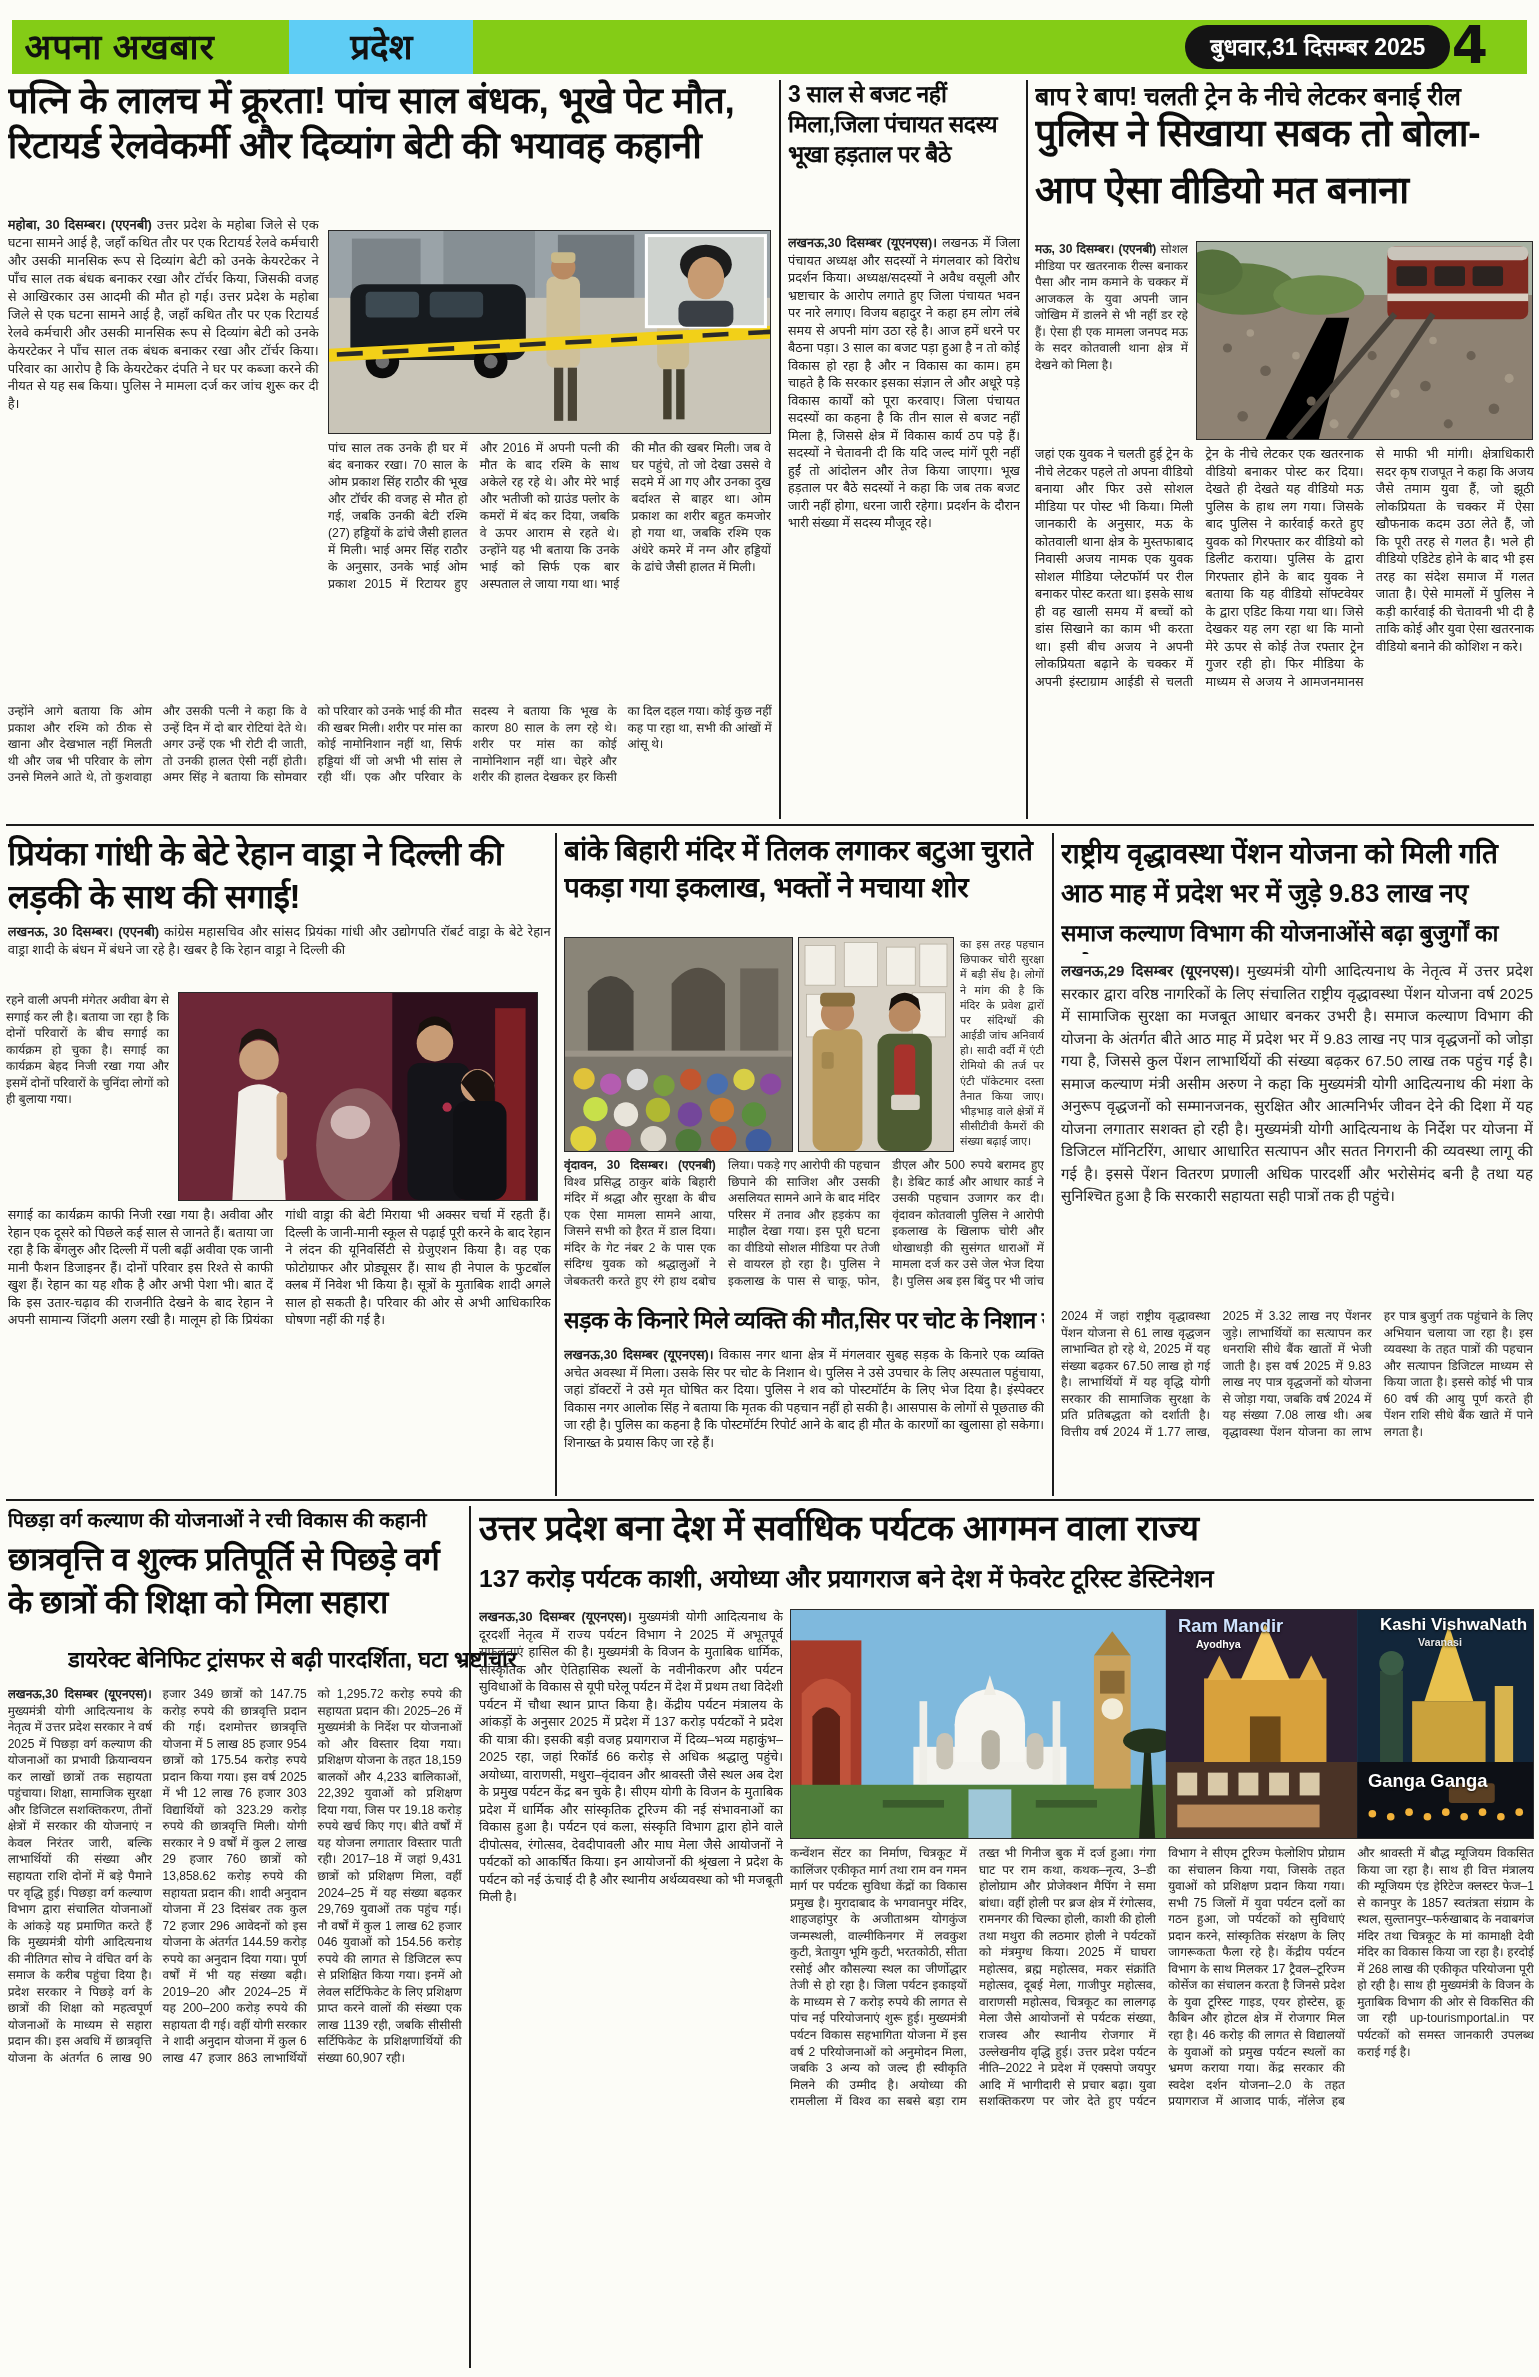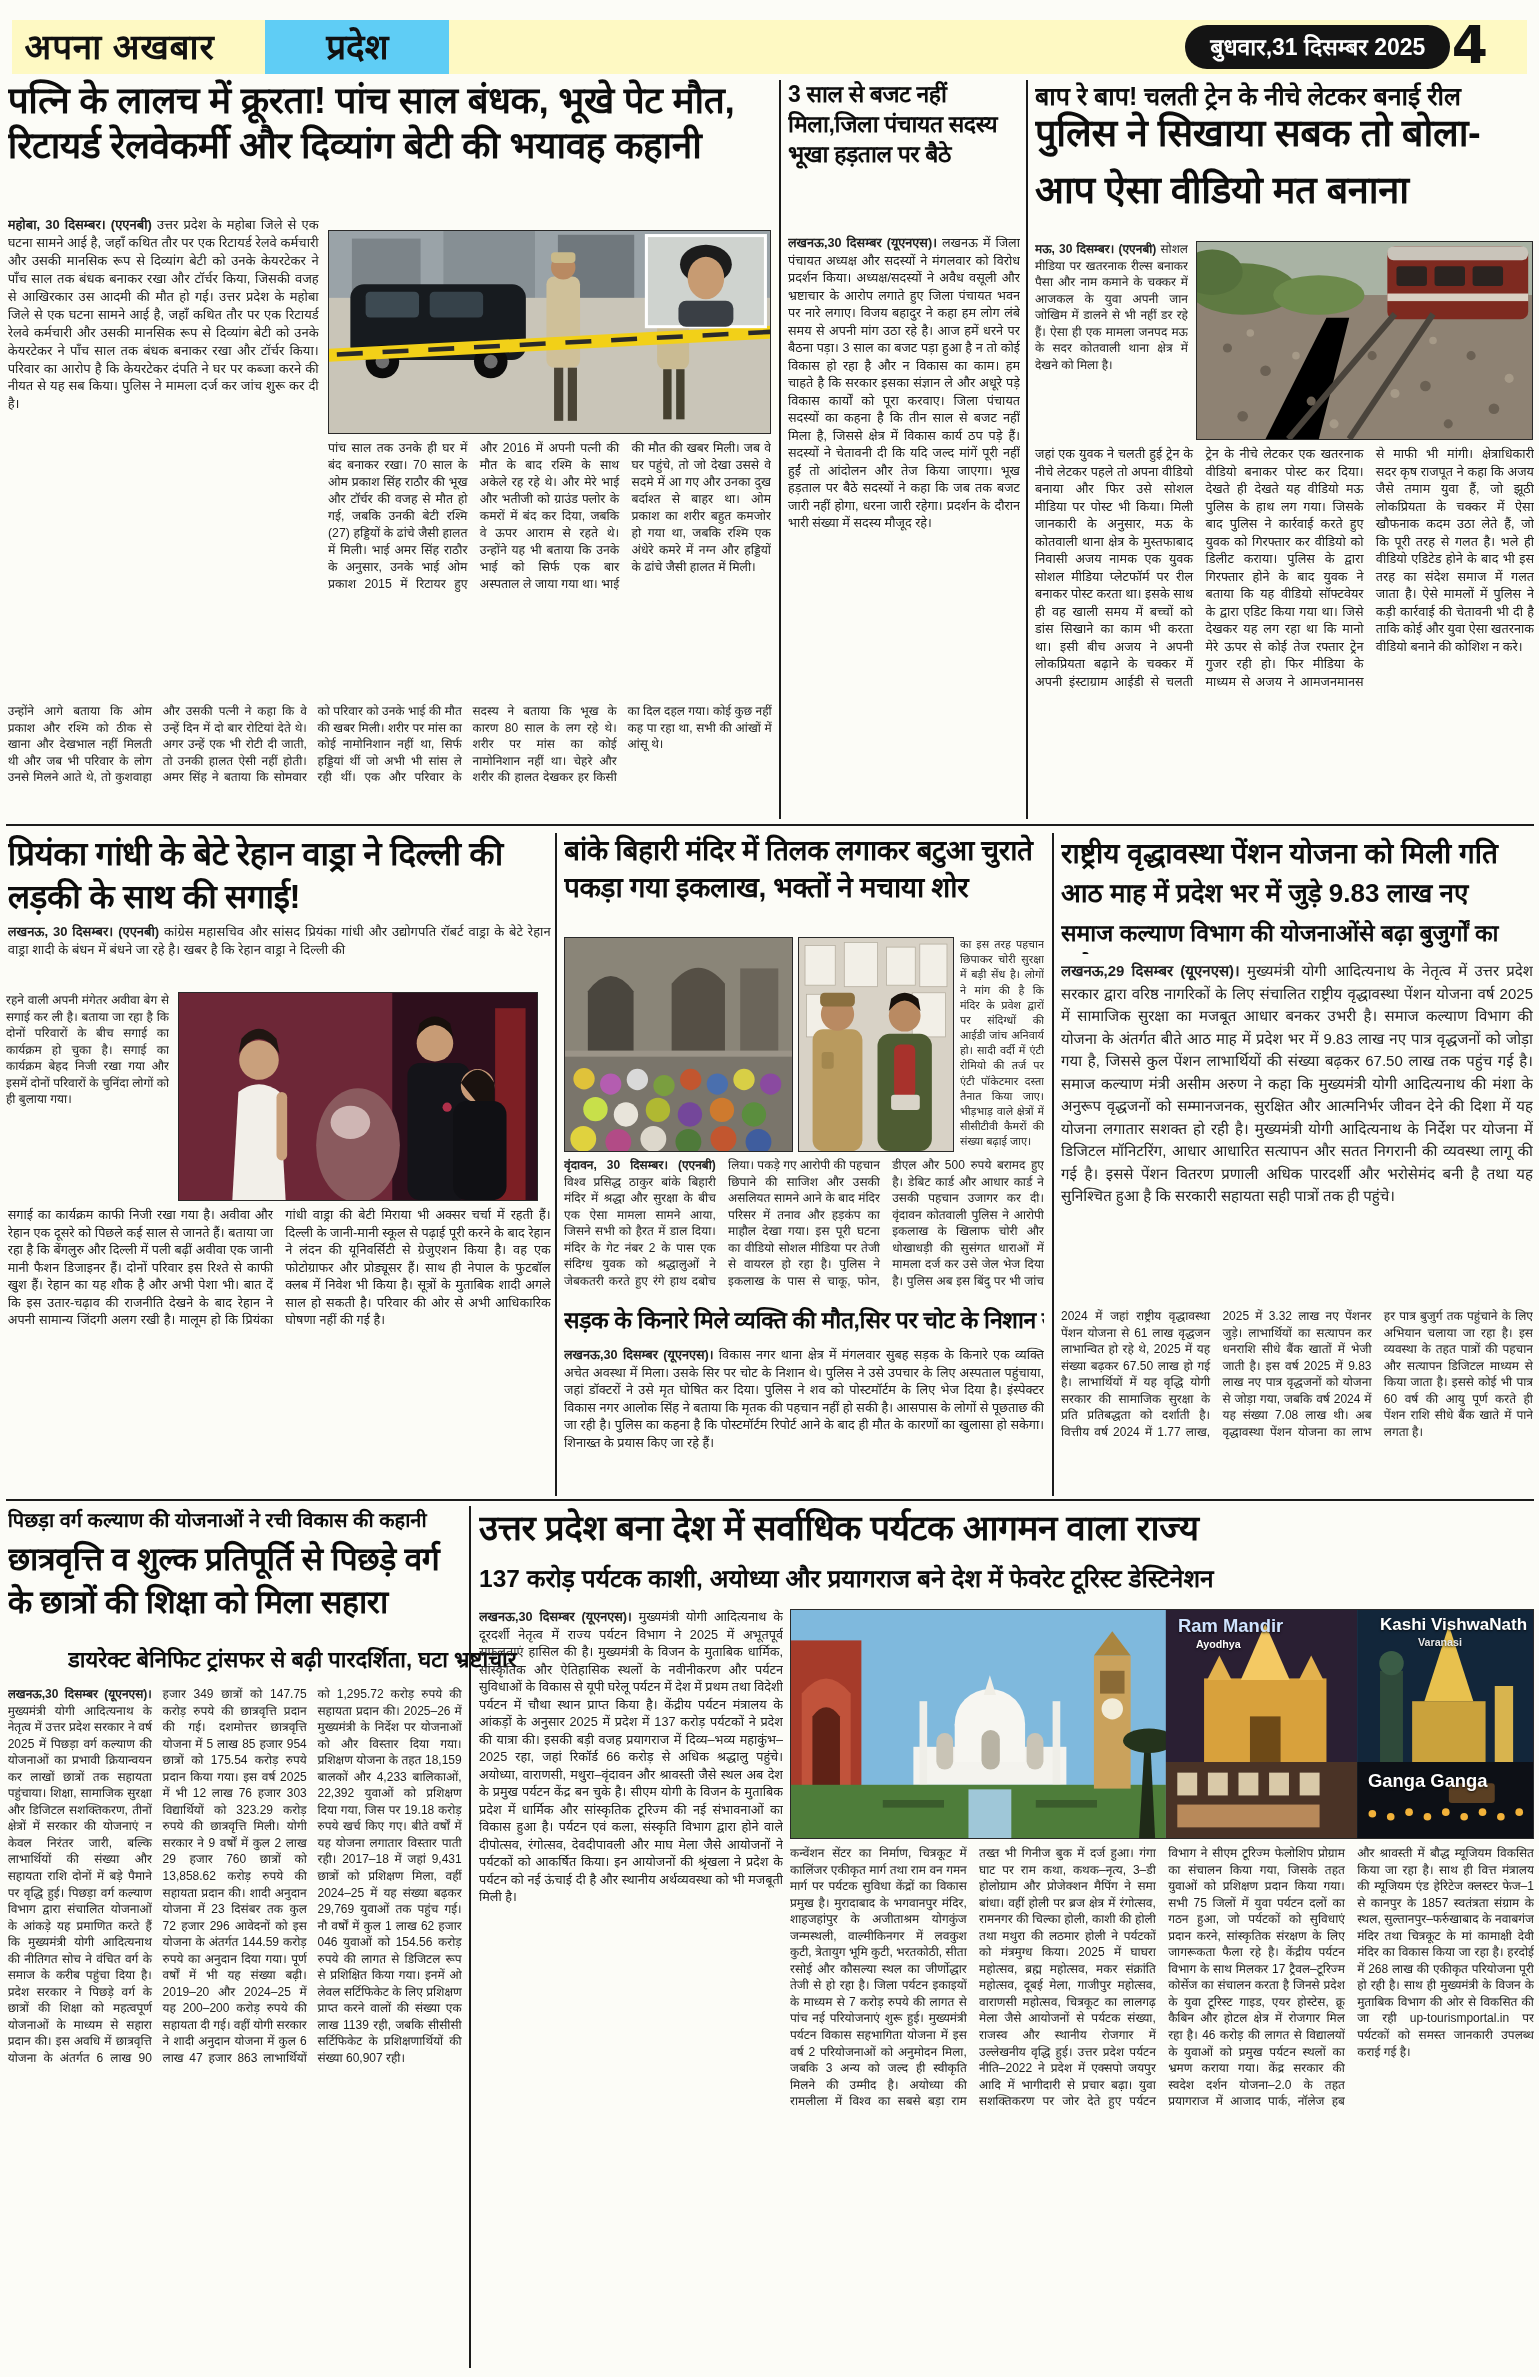--- a/index.html
+++ b/index.html
@@ -1,22 +1,22 @@
 <!DOCTYPE html>
 <html style="font-size:12.3px"><head>
 <meta charset="utf-8">
 <style>
   html,body{margin:0;padding:0;background:#e8e6df;}
   .page{position:relative;width:1540px;height:2377px;background:#fcfcf7;overflow:hidden;
         font-family:"Liberation Sans","DejaVu Sans",sans-serif;color:#1a1a1a;}
   .abs{position:absolute;box-sizing:border-box;overflow:hidden;}
   
-  .band{background:#fef9c3;}
+  .band{background:#84cc16;}
   .paper-name{font-size:35px;font-weight:900;letter-spacing:0.8px;line-height:54px;color:#111;}
-  .section-box{background:#5fcdf5;text-align:center;font-size:35px;font-weight:900;line-height:54px;color:#111;}
+  .section-box{background:#5fcdf5;text-align:center;font-size:35px;font-weight:900;line-height:54px;color:#111;margin-left:24px;}
   .date-pill{background:#141414;color:#fff;border-radius:23px;text-align:center;font-size:23px;font-weight:800;line-height:44px;}
   .page-num{font-size:52px;font-weight:900;color:#121212;font-family:"DejaVu Sans",sans-serif;}
   
   .hl{font-weight:900;color:#0d0d0d;letter-spacing:-0.4px;}
   .hl-xl{font-size:37px;line-height:1.22;}
   .hl-big{font-size:38px;line-height:1.5;}
   .hl-l{font-size:33px;line-height:1.3;}
   .hl-m{font-size:28px;line-height:1.32;}
   .hl-s{font-size:23px;line-height:1.3;}
   .kicker{font-weight:800;color:#0d0d0d;}

